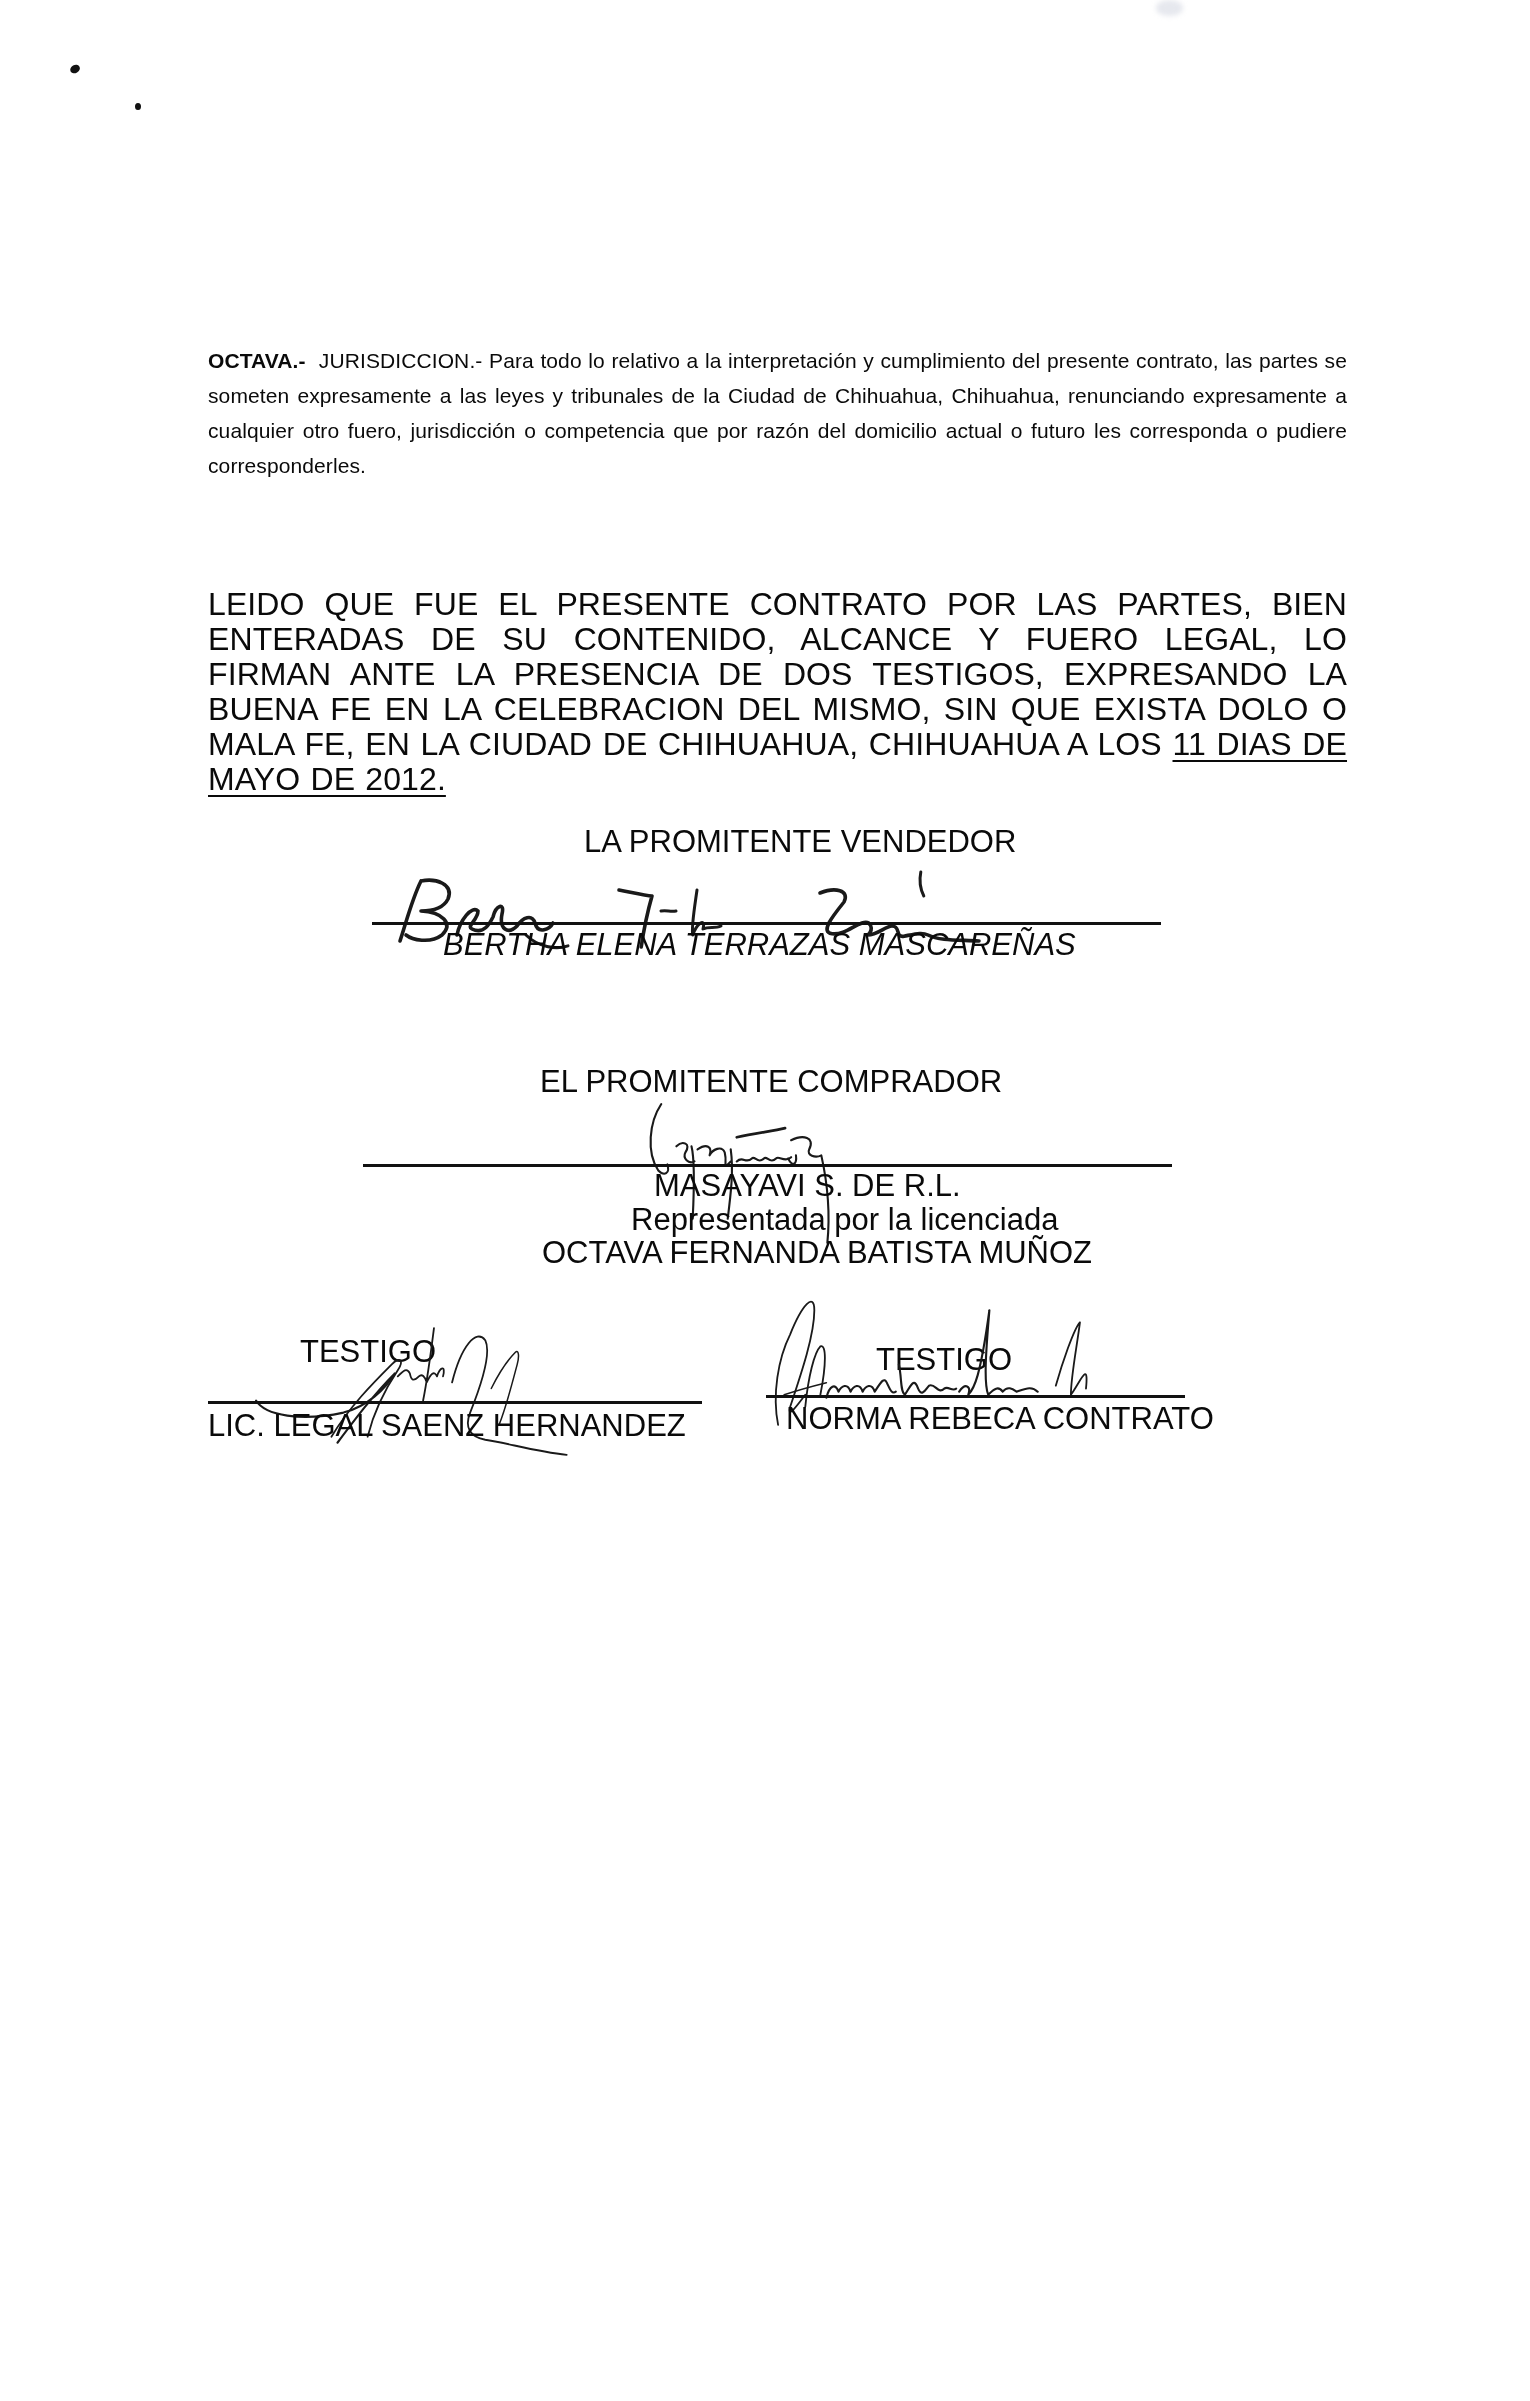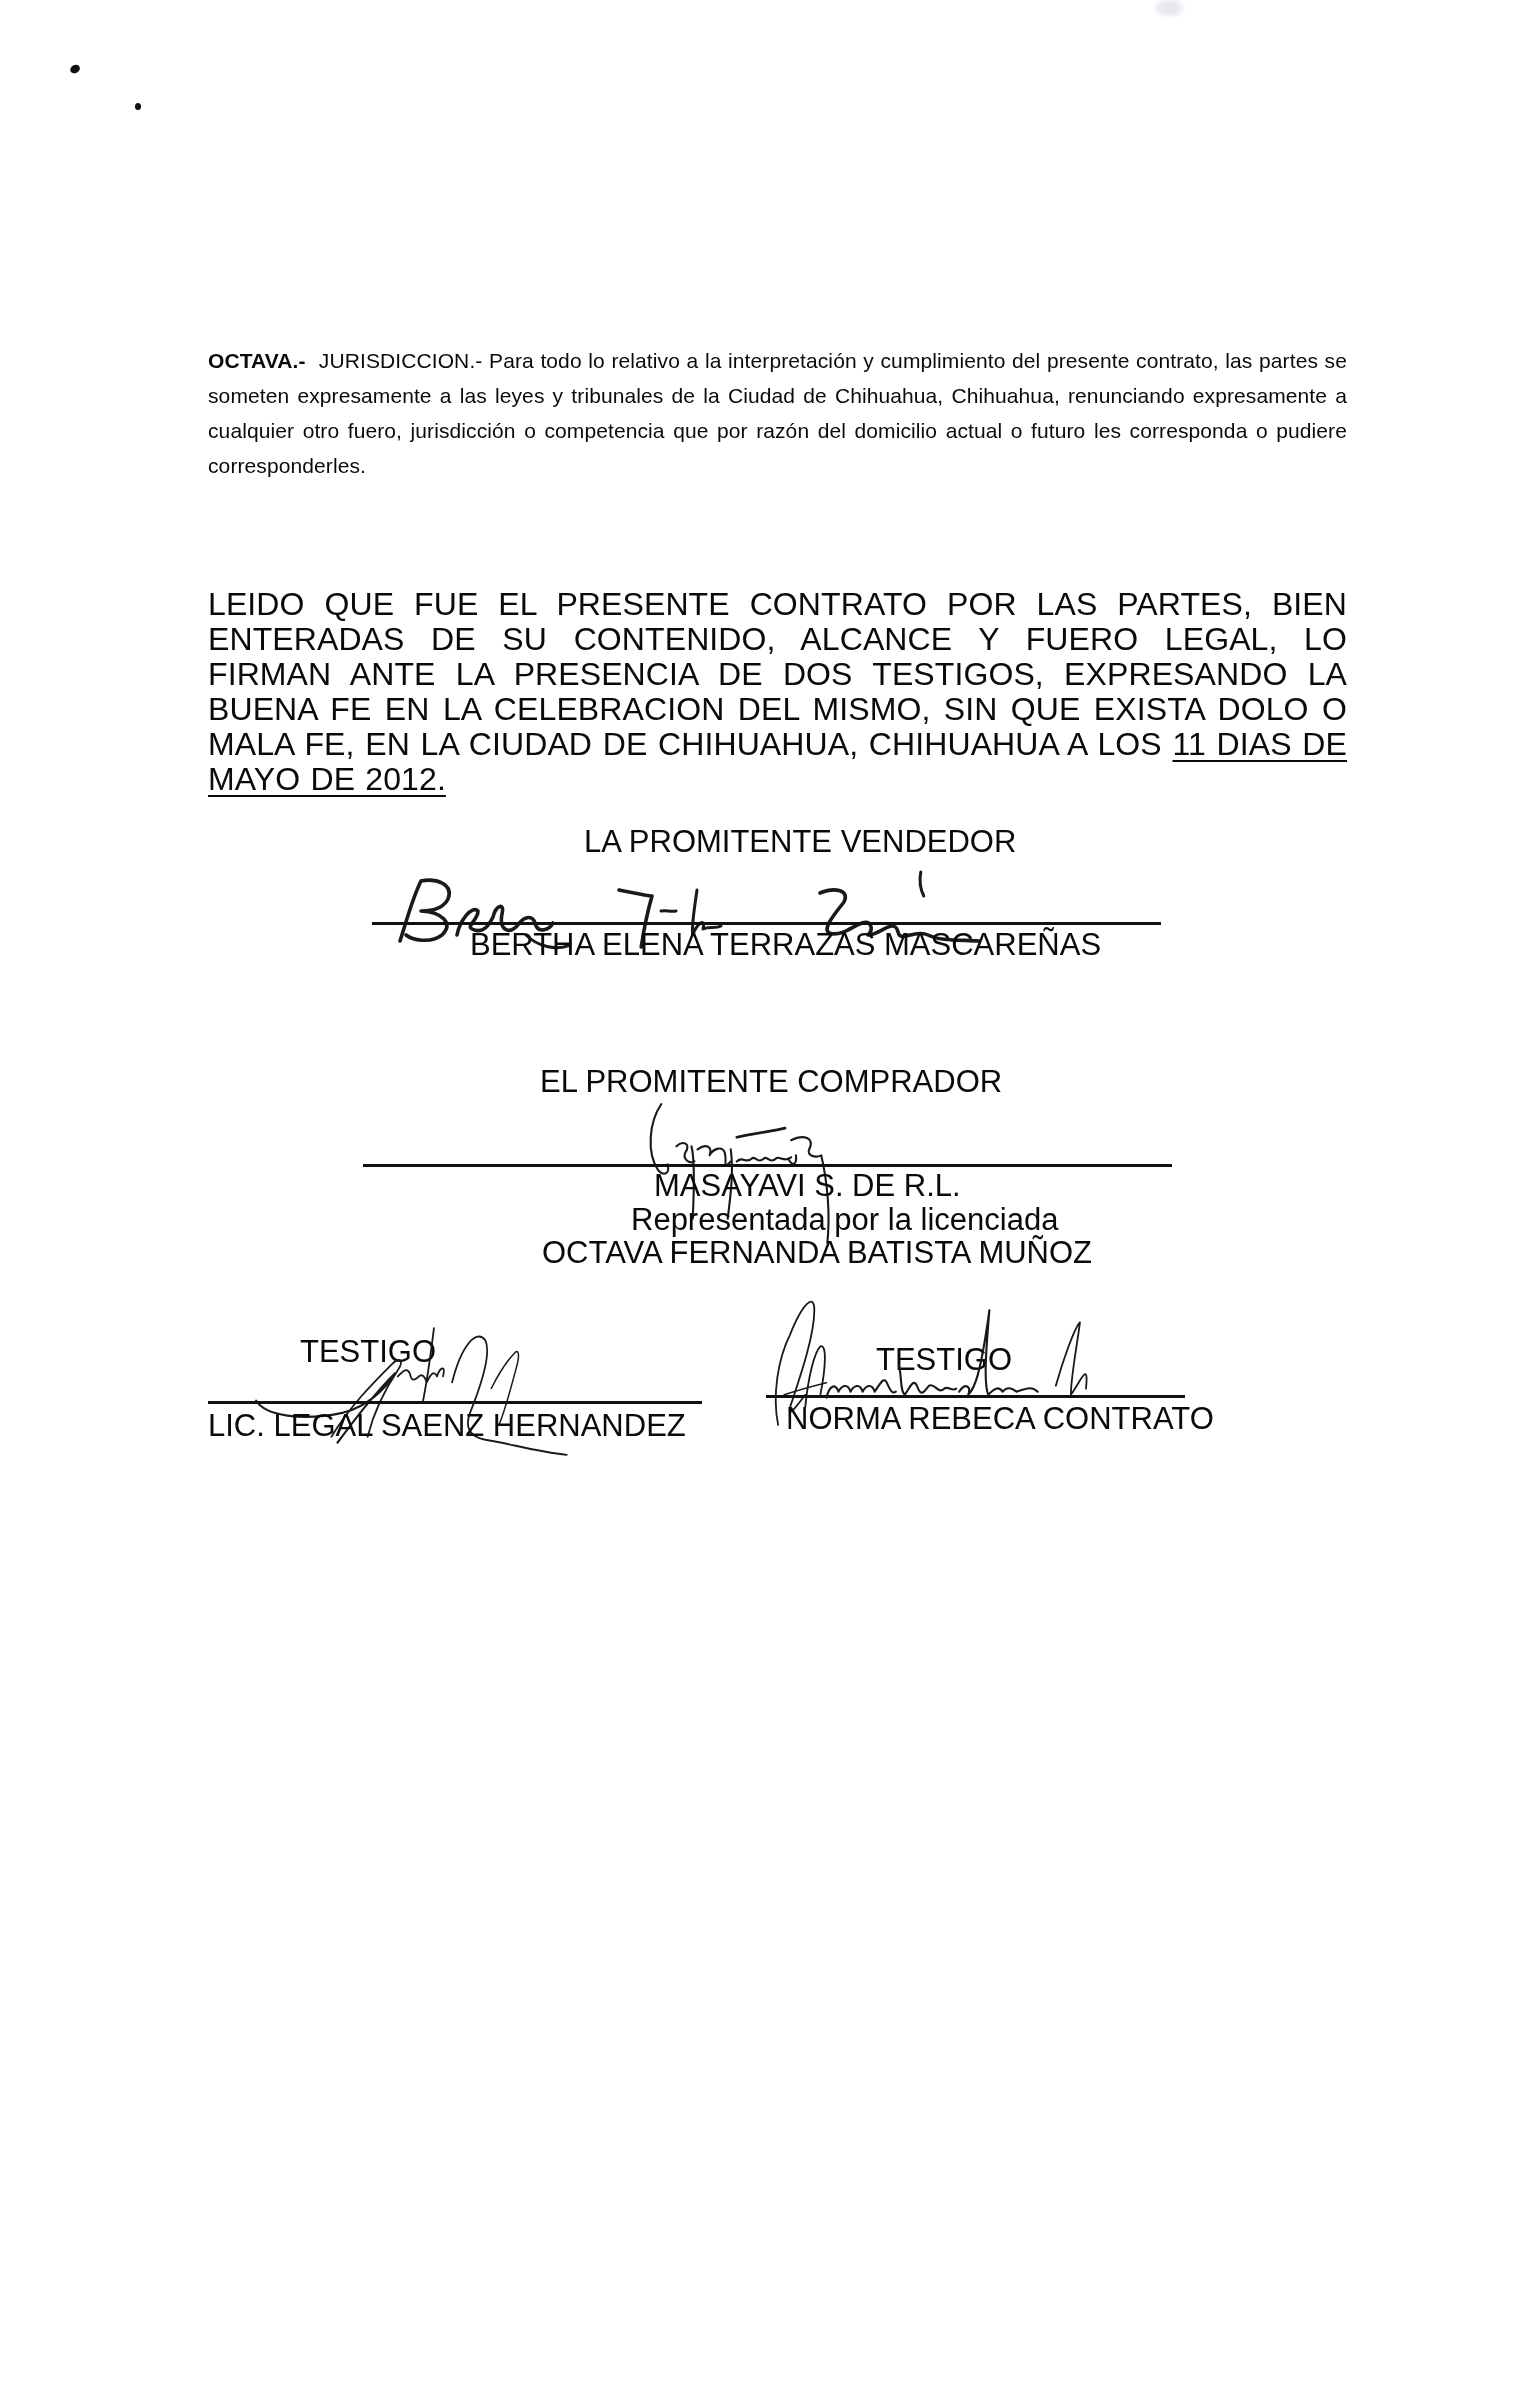--- a/index.html
+++ b/index.html
@@ -87,21 +87,21 @@
 <svg class="signature" style="left:386px;top:869px;" width="760" height="84" viewBox="0 0 1260 140">
   <path stroke-width="6" d="M20 120 C30 90 40 50 55 20 M55 20 C80 15 110 25 100 50 C90 70 60 70 55 70 C90 72 110 90 90 110 C70 125 40 118 30 110"></path>
   <path stroke-width="6" d="M115 110 C120 85 140 60 150 70 C150 85 130 95 140 100 C160 110 170 90 175 80 C180 60 195 55 190 75 C185 100 200 110 215 95 C225 80 240 75 245 90 C250 110 270 100 275 90"></path>
   <path stroke-width="5" d="M230 110 C250 130 280 135 300 128"></path>
   <path stroke-width="6" d="M385 35 C410 40 430 45 440 45 M440 45 C430 80 425 110 422 130"></path>
   <path stroke-width="5" d="M455 70 C465 68 470 72 480 70 M515 35 C510 70 505 100 508 110 C515 90 530 80 525 100 C535 95 545 100 555 95"></path>
   <path stroke-width="6" d="M720 40 C745 30 770 35 760 55 C740 80 720 105 740 108 C760 110 775 95 790 90 C805 85 810 100 800 110 C815 110 830 95 840 95 C855 95 845 115 860 112 C880 108 890 105 900 110 C920 120 950 118 985 120"></path>
   <path stroke-width="5" d="M888 5 C885 20 888 35 893 45"></path>
 </svg>
 <div class="sig-line" style="left:372px;top:922px;width:789px;"></div>
-<div class="center-text" style="left:470px;top:928px;">BERTHA ELENA TERRAZAS MASCAREÑAS</div>
+<div class="center-text" style="left:443px;top:928px;font-style:italic;">BERTHA ELENA TERRAZAS MASCAREÑAS</div>
 
 <div class="center-text" style="left:540px;top:1065px;">EL PROMITENTE COMPRADOR</div>
 <svg class="signature" style="left:634px;top:1098px;" width="278" height="157" viewBox="0 0 460 260">
   <path stroke-width="3.5" d="M45 10 C25 40 20 90 40 120 C50 130 60 125 55 110"></path>
   <path stroke-width="3.5" d="M70 80 C80 70 95 75 85 90 C80 100 90 110 100 105 M95 80 C100 100 100 140 97 200"></path>
   <path stroke-width="3.5" d="M105 85 C120 75 130 80 125 95 C130 85 145 78 150 90 C155 110 145 120 160 105 M160 85 C165 120 160 160 155 200"></path>
   <path stroke-width="3.5" d="M170 105 C180 95 185 110 195 100 C200 95 205 110 215 100 C220 95 225 110 235 100 C240 95 250 108 260 98"></path>
   <path stroke-width="4.5" d="M170 65 C200 58 230 55 250 50"></path>
   <path stroke-width="3.5" d="M260 70 C280 60 300 65 290 85 C285 95 300 100 310 95 C320 140 325 190 320 240 M255 100 C262 115 270 110 268 95"></path>
 </svg>

